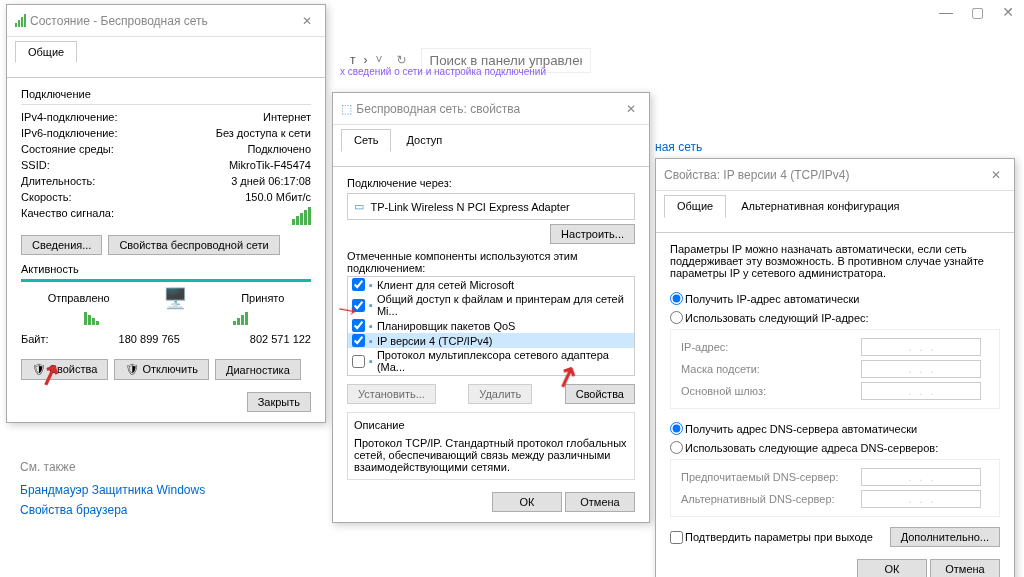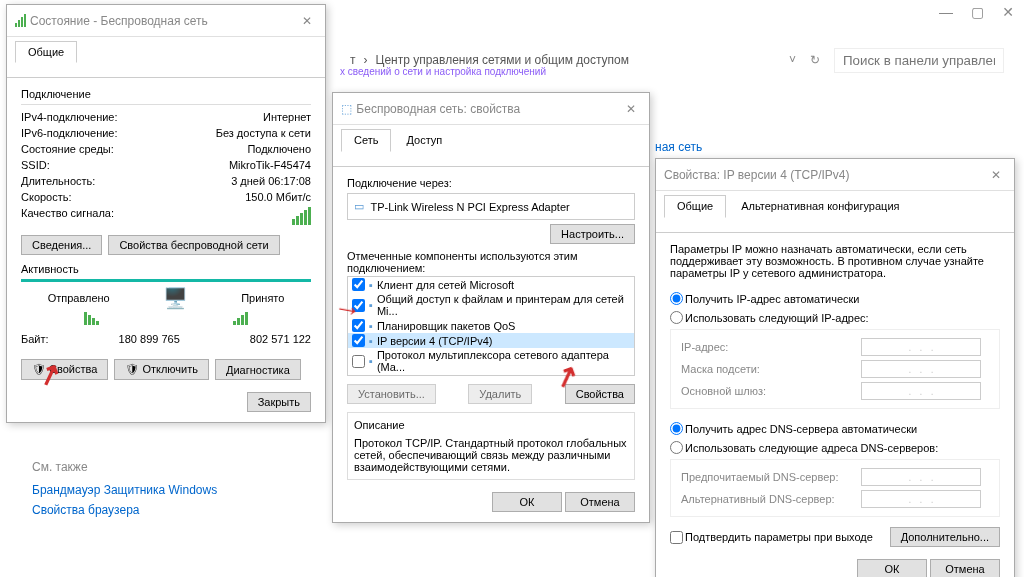--- a/index.html
+++ b/index.html
@@ -25,32 +25,31 @@
 .list-item.selected { background: #cce8ff; }
 .adapter-box { border: 1px solid #ccc; padding: 6px; display: flex; align-items: center; gap: 6px; margin: 4px 0; }
 .desc-box { border: 1px solid #ddd; padding: 6px; font-size: 11px; }
 .radio-row { display: flex; align-items: center; gap: 2px; padding: 3px 0; font-size: 11px; }
 .field-row { display: flex; align-items: center; padding: 2px 0; }
 .field-row .flabel { width: 180px; color: #888; font-size: 11px; }
 .field-row .fval { border: 1px solid #ccc; height: 18px; width: 120px; text-align: center; color: #ccc; font-size: 10px; line-height: 18px; }
 .arrow { position: absolute; color: #d32f2f; font-size: 28px; font-weight: bold; pointer-events: none; transform: rotate(-20deg); }
 .explorer-bg { position: absolute; top: 0; left: 330; right: 0; height: 60px; display: flex; align-items: center; padding: 0 10px; gap: 8px; font-size: 12px; color: #555; }
 .search-box { border: 1px solid #eee; padding: 4px 8px; width: 170px; color: #bbb; }
-.links { position: absolute; left: 32px; top: 460px; font-size: 12px; }
+.links { position: absolute; left: 20px; top: 460px; font-size: 12px; }
 .links a { color: #0066cc; text-decoration: none; display: block; padding: 3px 0; }
 .sig-icon { display:inline-flex; align-items:flex-end; gap:1px; margin-right:4px; }
 .sig-icon span { width:2px; background:#4caf50; }
 </style>
 </head>
 <body>
 
 <div class="explorer-bg" style="left:340px; top:30px; right:10px; position:absolute;">
   <span>т</span>
   <span>›</span>
-  <span style="flex:1">Центр управления сетями и общим доступом</span>
   <span style="color:#888">˅</span>
   <span style="color:#888;margin:0 6px">↻</span>
   <input class="search-box" placeholder="Поиск в панели управления" style="">
 </div>
 <div style="position:absolute;left:340px;top:66px;font-size:10px;color:#8b5cf6">х сведений о сети и настройка подключений</div>
 
 <div style="position:absolute;top:4px;right:10px;display:flex;gap:18px;color:#888;font-size:14px">
   <span>—</span>
   <span>▢</span>
   <span>✕</span>

